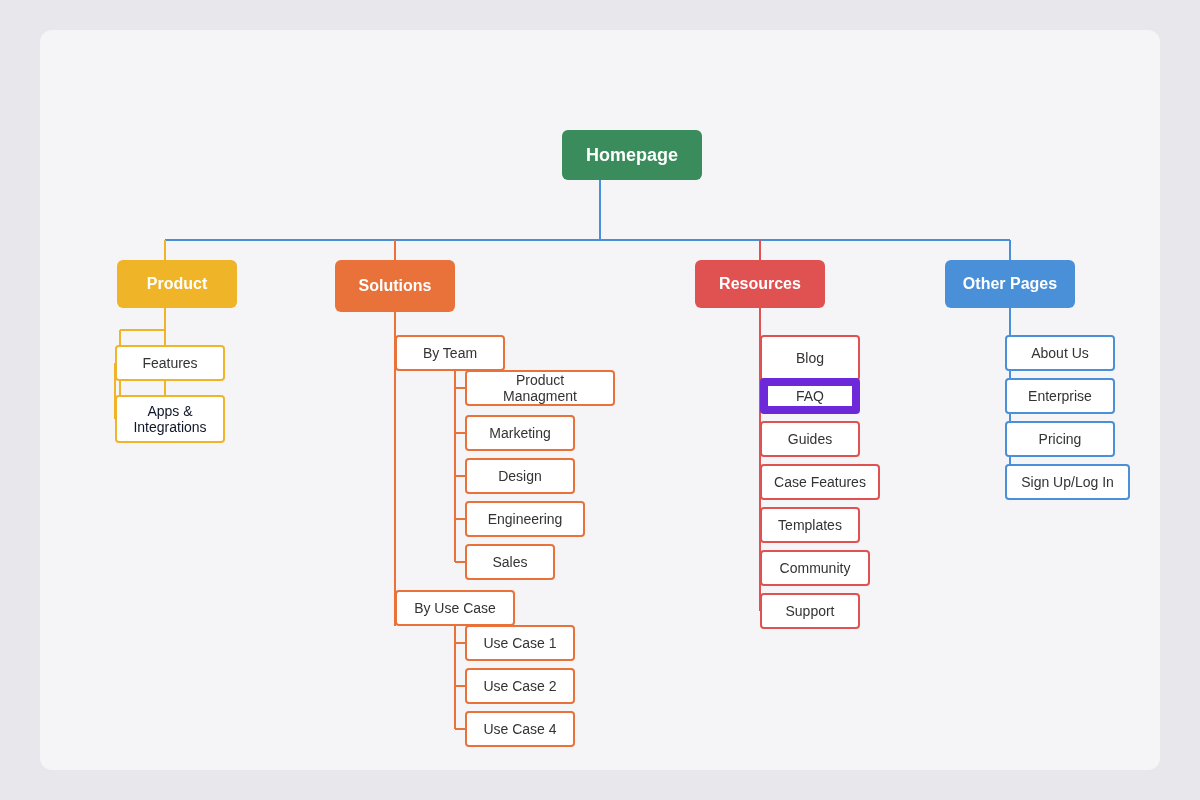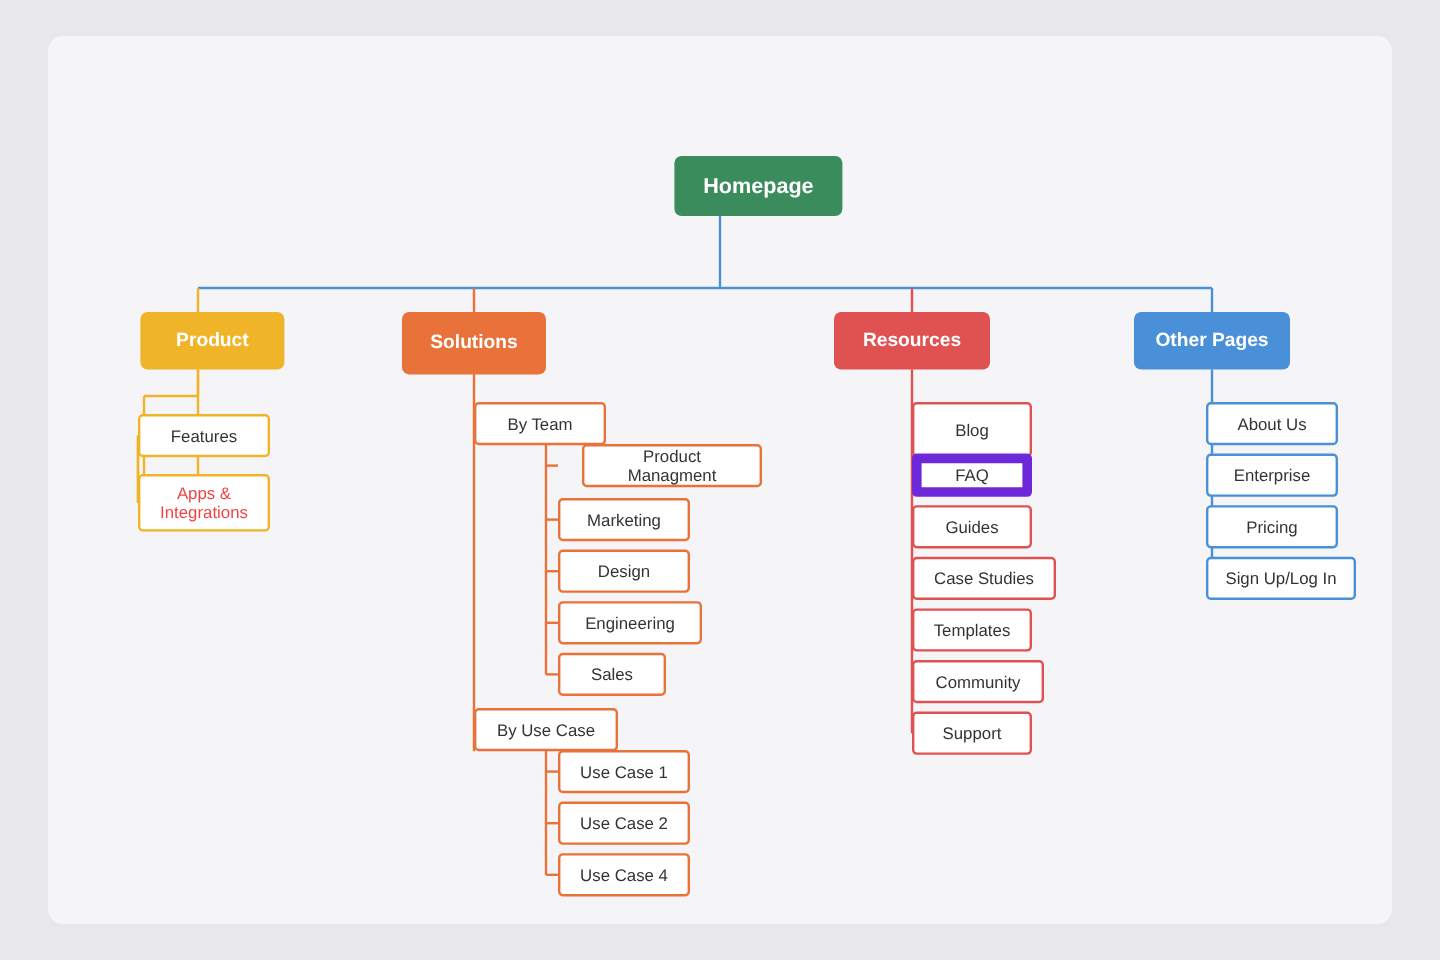--- a/index.html
+++ b/index.html
@@ -67,21 +67,21 @@
       background: white;
       color: #333;
       border: 2px solid #f0b429;
       width: 110px;
       height: 36px;
       left: 75px;
       top: 315px;
     }
     .node-apps {
       background: white;
-      color: #ef4444;
+      color: #0f172a;
       border: 2px solid #f0b429;
       width: 110px;
       height: 48px;
       left: 75px;
       top: 365px;
     }
     
     .node-solutions {
       background: #e8723a;
       color: white;
@@ -103,21 +103,20 @@
       top: 305px;
     }
     .node-prodmgmt {
       background: white;
       color: #333;
       border: 2px solid #e8723a;
       width: 150px;
       height: 36px;
       left: 425px;
       top: 340px;
-      margin-left: 20px;
     }
     .node-marketing {
       background: white;
       color: #333;
       border: 2px solid #e8723a;
       width: 110px;
       height: 36px;
       left: 425px;
       top: 385px;
     }
@@ -442,21 +441,21 @@
   <div class="node node-blog">
     <span>Blog</span>
   </div>
   <div class="node node-faq">
     <span>FAQ</span>
   </div>
   <div class="node node-guides">
     <span>Guides</span>
   </div>
   <div class="node node-casestudies">
-    <span>Case Studies</span>
+    <span>Case Features</span>
   </div>
   <div class="node node-templates">
     <span>Templates</span>
   </div>
   <div class="node node-community">
     <span>Community</span>
   </div>
   <div class="node node-support">
     <span>Support</span>
   </div>

